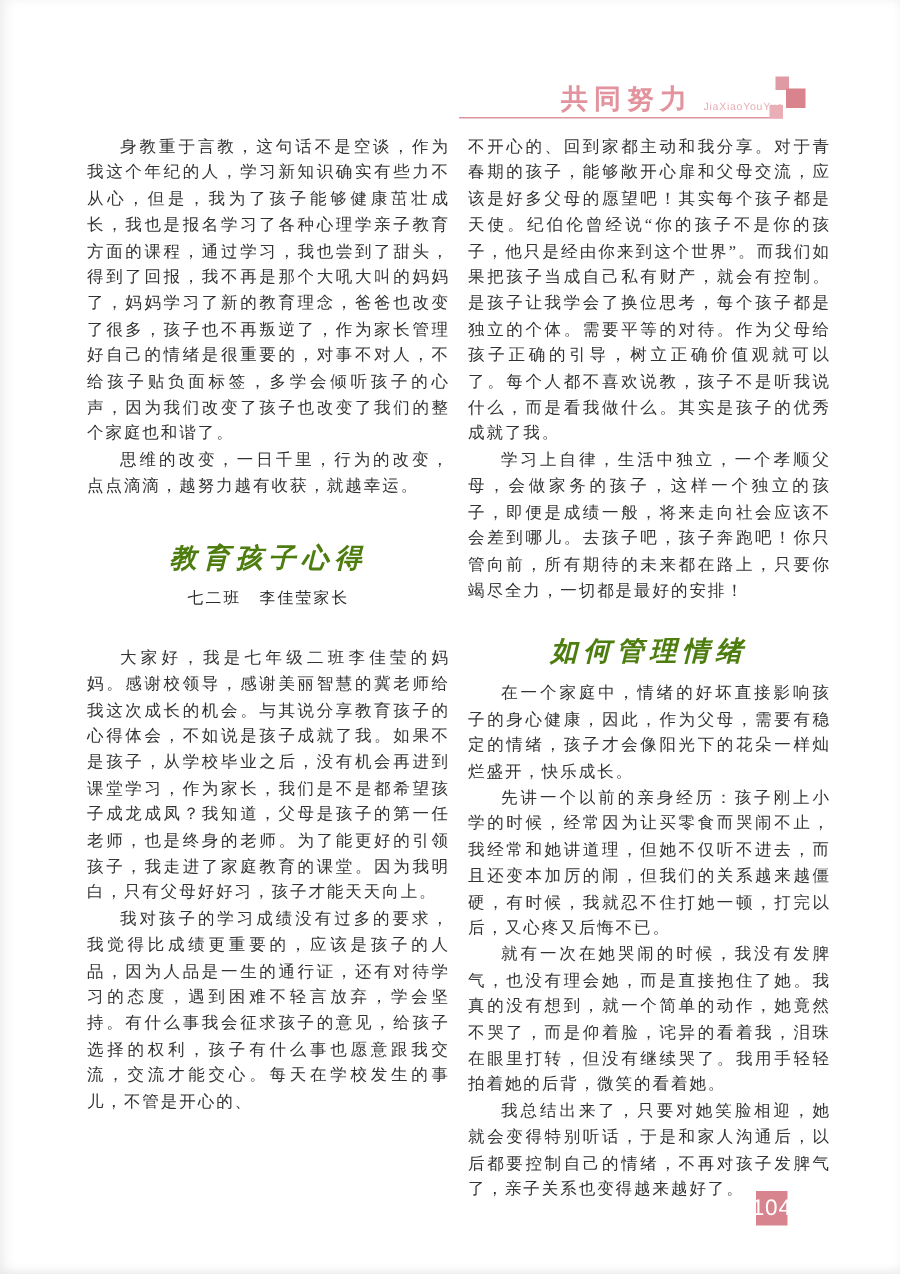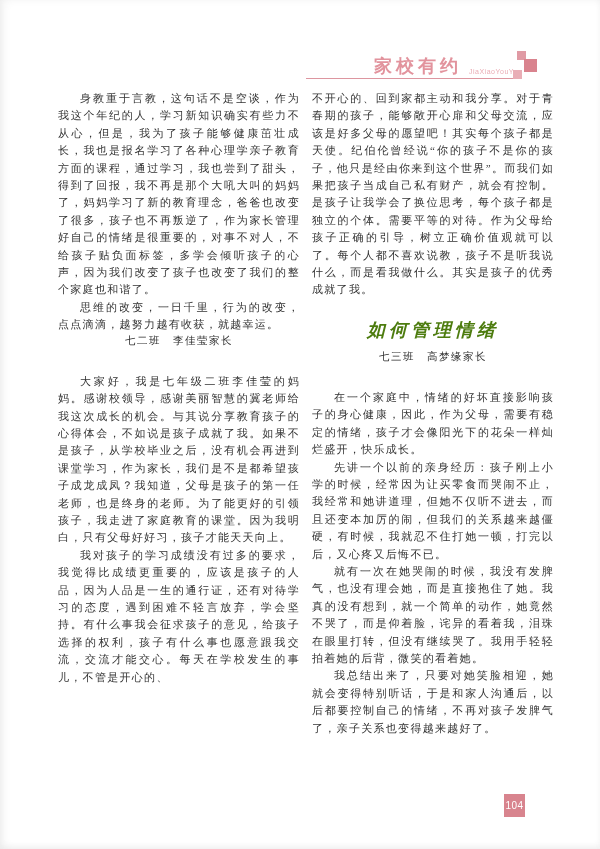--- a/index.html
+++ b/index.html
@@ -54,55 +54,56 @@
   .article-byline{
     margin:0 0 25px 0;
     font-size:10.5px;color:#2b2b2b;
     text-align:center;letter-spacing:1.5px;
   }
   
   .page-badge{
     position:absolute;left:504px;top:794px;width:21px;height:23px;
     background:#d8848e;color:#ffffff;
     display:flex;align-items:center;justify-content:center;
-    font-size:10px;font-family:"Liberation Sans", sans-serif;
+    font-size:15px;font-family:"Liberation Sans", sans-serif;
     letter-spacing:0.5px;
   }
 </style>
 </head>
 <body>
 
 <div class="page">
 
   <div>
-    <div class="header-title">家校有约</div>
+    <div class="header-title">共同努力</div>
     <div class="header-pinyin">JiaXiaoYouYue</div>
     <div class="header-rule"></div>
     <div class="deco-sq s1"></div>
     <div class="deco-sq s2"></div>
     <div class="deco-sq s3"></div>
   </div>
 
   <div class="columns">
 
     <div class="col">
       <p>身教重于言教，这句话不是空谈，作为我这个年纪的人，学习新知识确实有些力不从心，但是，我为了孩子能够健康茁壮成长，我也是报名学习了各种心理学亲子教育方面的课程，通过学习，我也尝到了甜头，得到了回报，我不再是那个大吼大叫的妈妈了，妈妈学习了新的教育理念，爸爸也改变了很多，孩子也不再叛逆了，作为家长管理好自己的情绪是很重要的，对事不对人，不给孩子贴负面标签，多学会倾听孩子的心声，因为我们改变了孩子也改变了我们的整个家庭也和谐了。</p>
       <p>思维的改变，一日千里，行为的改变，点点滴滴，越努力越有收获，就越幸运。</p>
 
+      <h2 class="article-title">教育孩子心得</h2>
       <div class="article-byline">七二班　李佳莹家长</div>
 
       <p>大家好，我是七年级二班李佳莹的妈妈。感谢校领导，感谢美丽智慧的冀老师给我这次成长的机会。与其说分享教育孩子的心得体会，不如说是孩子成就了我。如果不是孩子，从学校毕业之后，没有机会再进到课堂学习，作为家长，我们是不是都希望孩子成龙成凤？我知道，父母是孩子的第一任老师，也是终身的老师。为了能更好的引领孩子，我走进了家庭教育的课堂。因为我明白，只有父母好好习，孩子才能天天向上。</p>
       <p>我对孩子的学习成绩没有过多的要求，我觉得比成绩更重要的，应该是孩子的人品，因为人品是一生的通行证，还有对待学习的态度，遇到困难不轻言放弃，学会坚持。有什么事我会征求孩子的意见，给孩子选择的权利，孩子有什么事也愿意跟我交流，交流才能交心。每天在学校发生的事儿，不管是开心的、</p>
     </div>
 
     <div class="col">
       <p class="no-indent">不开心的、回到家都主动和我分享。对于青春期的孩子，能够敞开心扉和父母交流，应该是好多父母的愿望吧！其实每个孩子都是天使。纪伯伦曾经说“你的孩子不是你的孩子，他只是经由你来到这个世界”。而我们如果把孩子当成自己私有财产，就会有控制。是孩子让我学会了换位思考，每个孩子都是独立的个体。需要平等的对待。作为父母给孩子正确的引导，树立正确价值观就可以了。每个人都不喜欢说教，孩子不是听我说什么，而是看我做什么。其实是孩子的优秀成就了我。</p>
+      <p>学习上自律，生活中独立，一个孝顺父母，会做家务的孩子，这样一个独立的孩子，即便是成绩一般，将来走向社会应该不会差到哪儿。去孩子吧，孩子奔跑吧！你只管向前，所有期待的未来都在路上，只要你竭尽全力，一切都是最好的安排！</p>
 
       <h2 class="article-title t2">如何管理情绪</h2>
-      <div class="article-byline">七三班　高梦缘家长</div>
 
       <p>在一个家庭中，情绪的好坏直接影响孩子的身心健康，因此，作为父母，需要有稳定的情绪，孩子才会像阳光下的花朵一样灿烂盛开，快乐成长。</p>
       <p>先讲一个以前的亲身经历：孩子刚上小学的时候，经常因为让买零食而哭闹不止，我经常和她讲道理，但她不仅听不进去，而且还变本加厉的闹，但我们的关系越来越僵硬，有时候，我就忍不住打她一顿，打完以后，又心疼又后悔不已。</p>
       <p>就有一次在她哭闹的时候，我没有发脾气，也没有理会她，而是直接抱住了她。我真的没有想到，就一个简单的动作，她竟然不哭了，而是仰着脸，诧异的看着我，泪珠在眼里打转，但没有继续哭了。我用手轻轻拍着她的后背，微笑的看着她。</p>
       <p>我总结出来了，只要对她笑脸相迎，她就会变得特别听话，于是和家人沟通后，以后都要控制自己的情绪，不再对孩子发脾气了，亲子关系也变得越来越好了。</p>
     </div>
 
   </div>
 
   <div class="page-badge">104</div>

